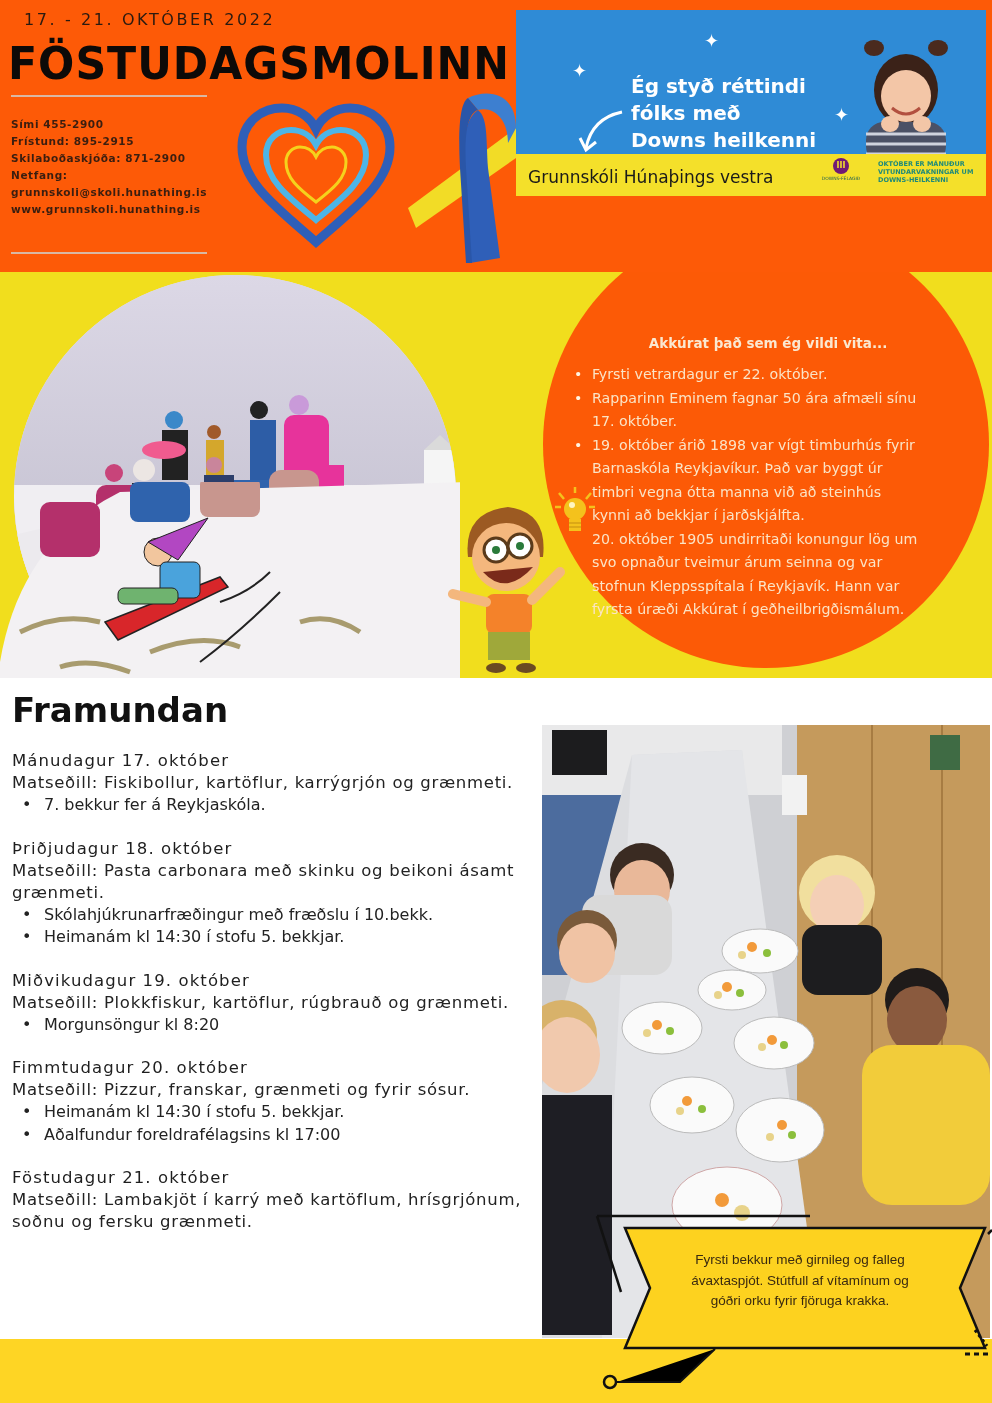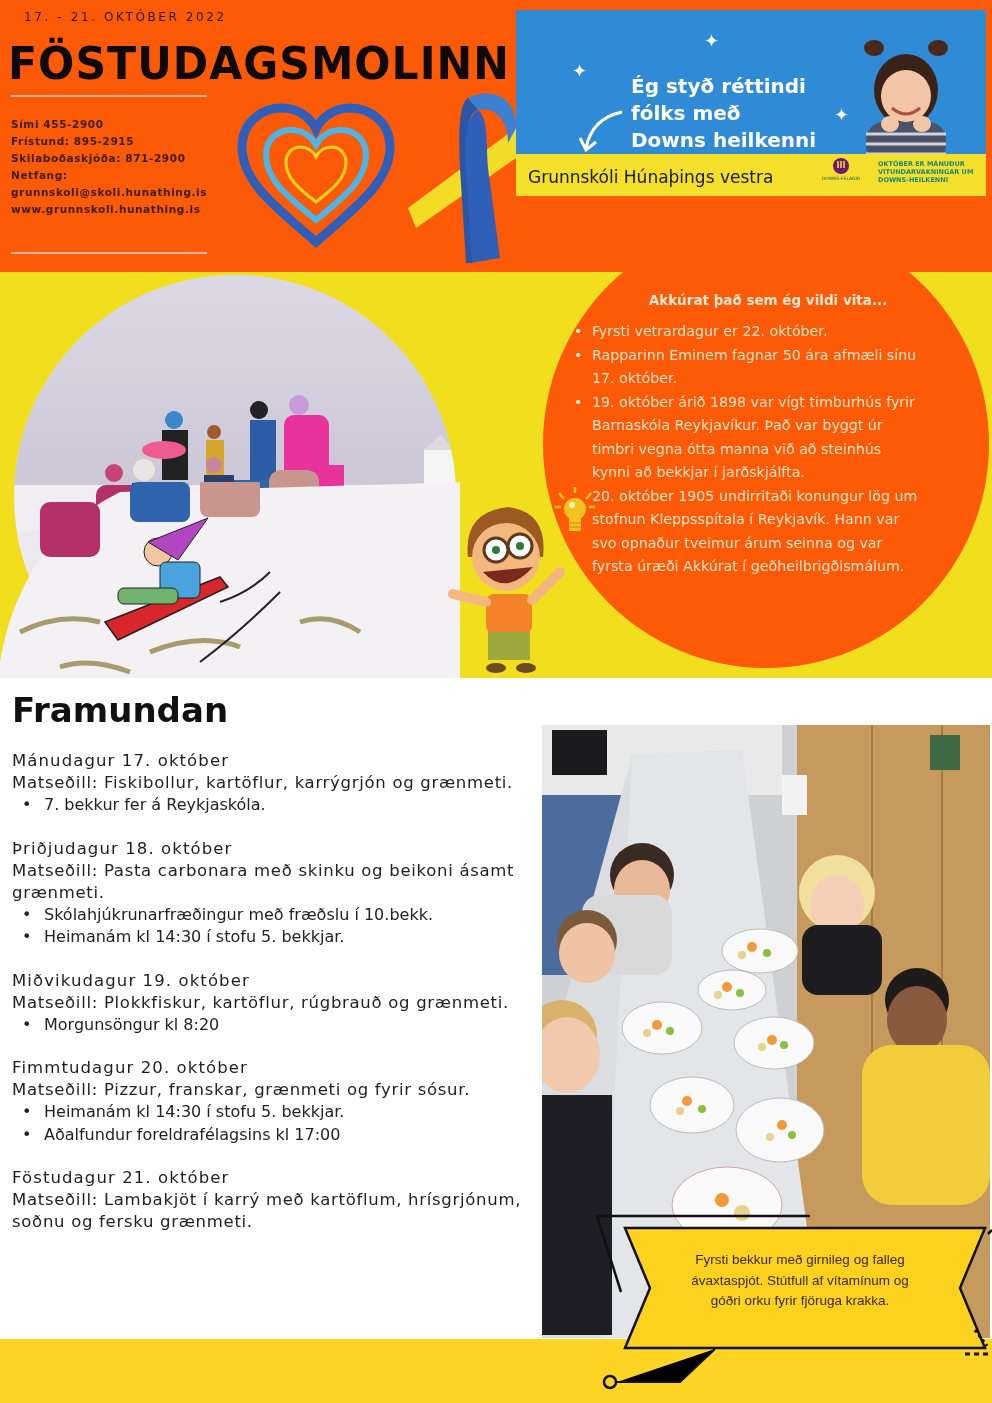--- a/index.html
+++ b/index.html
@@ -1,20 +1,20 @@
 <!DOCTYPE html>
 <html><head>
 <meta charset="utf-8">
 <style>
   * { margin: 0; padding: 0; box-sizing: border-box; }
   body { width: 992px; height: 1403px; position: relative; overflow: hidden; background: #ffffff; font-family: "DejaVu Sans", sans-serif; }
 
   
   .header { position: absolute; left: 0; top: 0; width: 992px; height: 272px; background: #fd5a07; }
-  .date-range { position: absolute; left: 24px; top: 10px; font-size: 12px; letter-spacing: 2.6px; color: #2a1a10; font-family: "DejaVu Sans", sans-serif; }
+  .date-range { position: absolute; left: 24px; top: 10px; font-size: 16px; letter-spacing: 2.6px; color: #2a1a10; font-family: "DejaVu Sans", sans-serif; }
   .title { position: absolute; left: 8px; top: 38px; font-size: 44px; font-weight: bold; color: #0d0a08; letter-spacing: 1px; font-family: "DejaVu Sans", sans-serif; transform: scaleX(0.97); transform-origin: left; }
   .divider { position: absolute; left: 11px; width: 196px; height: 2px; background: #d9b8a3; }
   .divider.d1 { top: 95px; }
   .divider.d2 { top: 252px; }
   .contact { position: absolute; left: 11px; top: 116px; font-size: 10.5px; line-height: 17px; color: #3a1e10; letter-spacing: 0.6px; font-weight: bold; font-family: "DejaVu Sans", sans-serif; }
   .contact div { white-space: nowrap; }
 
   .heart-wrap { position: absolute; left: 236px; top: 102px; width: 160px; height: 150px; }
   .ribbon-wrap { position: absolute; left: 408px; top: 88px; width: 110px; height: 180px; }
 
@@ -28,21 +28,21 @@
   .downs-logo { position: absolute; left: 300px; top: 4px; width: 50px; text-align: center; }
   .downs-logo .circ { width: 16px; height: 16px; border-radius: 50%; background: #701a75; margin: 0 auto; color: #f4e02a; font-size: 8px; line-height: 16px; font-weight: bold; }
   .downs-logo .lbl { font-size: 4.5px; color: #1d5d55; margin-top: 2px; }
   .awareness { position: absolute; left: 362px; top: 6px; font-size: 6.5px; line-height: 8px; color: #1f8a7a; font-weight: bold; font-family: "DejaVu Sans", sans-serif; }
 
   
   .band { position: absolute; left: 0; top: 272px; width: 992px; height: 406px; background: #f1de1d; overflow: hidden; }
   .photo-circle { position: absolute; left: 14px; top: 3px; width: 442px; height: 442px; border-radius: 50%; overflow: hidden; background: #e3e0ea; }
   .fact-circle { position: absolute; left: 543px; top: -52px; width: 446px; height: 448px; border-radius: 50%; background: #fc5a06; }
   .facts { position: absolute; left: 568px; top: 292px; width: 400px; color: #fbe4c6; font-family: "DejaVu Sans", sans-serif; }
-  .facts-heading { text-align: center; font-weight: bold; font-size: 13.5px; margin-bottom: 12px; color: #fbe8d0; }
+  .facts-heading { text-align: center; font-weight: bold; font-size: 13.5px; margin-bottom: 12px; color: #fbe8d0; margin-top: 43px; }
   .facts ul { list-style: none; }
   .facts li { position: relative; padding-left: 24px; font-size: 14.2px; line-height: 23.5px; }
   .facts li.bullet::before { content: "•"; position: absolute; left: 6px; top: 0; color: #fff4e2; }
 
   
   .framundan { position: absolute; left: 12px; top: 690px; font-size: 34px; font-weight: bold; color: #111; font-family: "DejaVu Sans", sans-serif; }
   .schedule { position: absolute; left: 12px; top: 750px; width: 520px; color: #222; font-family: "DejaVu Sans", sans-serif; }
   .day { margin-bottom: 21px; }
   .day-title { font-size: 16.5px; letter-spacing: 1.1px; line-height: 22px; color: #1e1e1e; }
   .menu { font-size: 16.5px; line-height: 22px; letter-spacing: 0.7px; color: #222; }
@@ -219,22 +219,22 @@
   <div class="facts-heading">Akkúrat það sem ég vildi vita...</div>
   <ul>
     <li class="bullet">Fyrsti vetrardagur er  22. október.</li>
     <li class="bullet">Rapparinn Eminem fagnar 50 ára afmæli sínu</li>
     <li>17. október.</li>
     <li class="bullet">19. október árið 1898  var vígt timburhús fyrir</li>
     <li>Barnaskóla Reykjavíkur. Það var byggt úr</li>
     <li>timbri vegna ótta manna við að steinhús</li>
     <li>kynni að bekkjar í jarðskjálfta.</li>
     <li>20. október 1905  undirritaði konungur lög um</li>
+    <li>svo opnaður tveimur árum seinna og var</li>
     <li>stofnun Kleppsspítala í Reykjavík. Hann var</li>
-    <li>svo opnaður tveimur árum seinna og var</li>
     <li>fyrsta úræði Akkúrat í geðheilbrigðismálum.</li>
   </ul>
 </div>
 
 <div class="framundan">Framundan</div>
 
 <div class="schedule">
   <div class="day">
     <div class="day-title">Mánudagur 17. október</div>
     <div class="menu">Matseðill: Fiskibollur, kartöflur, karrýgrjón og grænmeti.</div>

